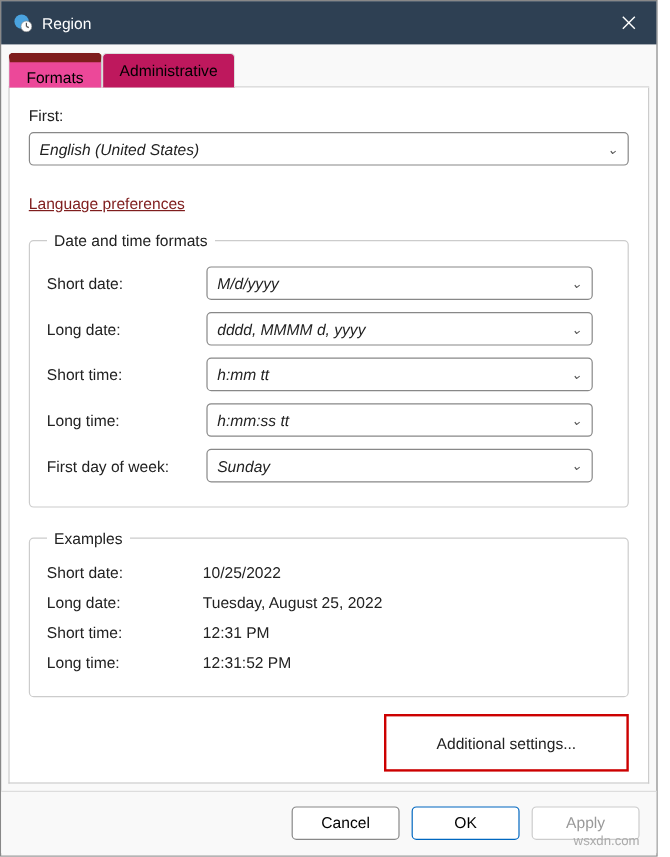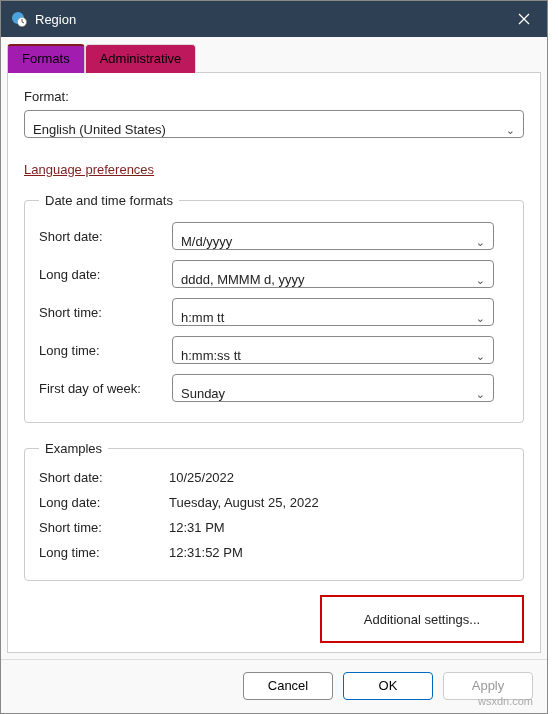--- a/index.html
+++ b/index.html
@@ -4,25 +4,25 @@
 <style>
 * { box-sizing: border-box; font-family: "Segoe UI", Tahoma, sans-serif; }
 body { margin: 0; background: #fff; width: 558px; height: 714px; overflow: hidden; }
 .window { width: 548px; height: 714px; background: #f9f9f9; border: 1px solid #888; }
 .titlebar { height: 36px; background: #2e4053; color: #fff; display: flex; align-items: center; padding: 0 0 0 10px; font-size: 13px; }
 .title-icon { width: 16px; height: 16px; margin-right: 8px; display: flex; align-items: center; justify-content: center; }
 .title-text { flex: 1; }
 .close-btn { width: 46px; height: 36px; display: flex; align-items: center; justify-content: center; cursor: pointer; color:#fff; font-size: 16px; }
 .tabstrip { margin: 6px 6px 0 6px; display: flex; gap: 0; border-bottom: 1px solid #ccc; font-size: 13px; height: 30px; }
 .tab { padding: 6px 14px 5px 14px; border: 1px solid #ccc; border-bottom: none; background: #fff; position: relative; top: 1px; border-radius: 4px 4px 0 0; cursor: pointer; }
-.tab.active { background: #a21caf; border-top: 2px solid #7f1d1d; padding-top:5px; }
+.tab.active { background: #ec4899; border-top: 8px solid #7f1d1d; padding-top:5px; }
 .tab.inactive { background: #be185d; border-color:#ddd; }
 .panel { margin: 0 6px 6px 6px; padding: 16px; background: #fff; border: 1px solid #ccc; border-top: none; height: 580px; font-size: 13px; color: #222; }
 .row-label { margin-bottom: 6px; }
-.dropdown { width: 100%; height: 28px; border: 1px solid #888; border-radius: 4px; background: #fff; display: flex; align-items: flex-end; padding: 0 8px; justify-content: space-between; cursor: pointer; }
+.dropdown { width: 100%; height: 28px; border: 1px solid #888; border-radius: 4px; background: #fff; display: flex; align-items: center; padding: 0 8px; justify-content: space-between; cursor: pointer; font-style: italic; }
 .chev { font-size: 11px; color: #555; }
 .link { color: #7f1d1d; text-decoration: underline; cursor: pointer; display: inline-block; margin: 24px 0 16px 0; }
 fieldset { border: 1px solid #ccc; border-radius: 4px; padding: 14px 29px 10px 14px; margin: 0 0 18px 0; }
 legend { padding: 0 6px; font-size: 13px; color: #222; }
 .form-row { display: flex; align-items: center; gap: 8px; margin-bottom: 10px; }
 .form-row .lbl { width: 125px; }
 .form-row .dropdown { flex: 1; }
 .ex-row { display: flex; margin-bottom: 10px; }
 .ex-row .lbl { width: 130px; }
 .addl-wrap { display:flex; justify-content:flex-end; margin-top: -4px; }
@@ -54,21 +54,21 @@
         </svg>
     </div>
   </div>
 
   <div class="tabstrip">
     <div class="tab active">Formats</div>
     <div class="tab inactive">Administrative</div>
   </div>
 
   <div class="panel">
-    <div class="row-label">Format:</div>
+    <div class="row-label">First:</div>
     <div class="dropdown">
       <span>English (United States)</span>
       <span class="chev">⌄</span>
     </div>
 
     <a class="link">Language preferences</a>
 
     <fieldset>
       <legend>Date and time formats</legend>
 

